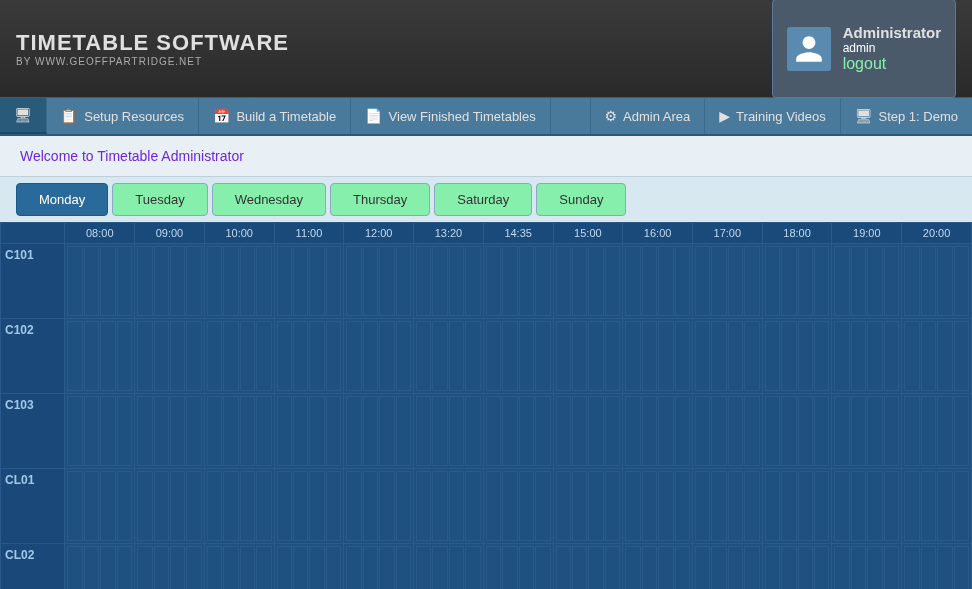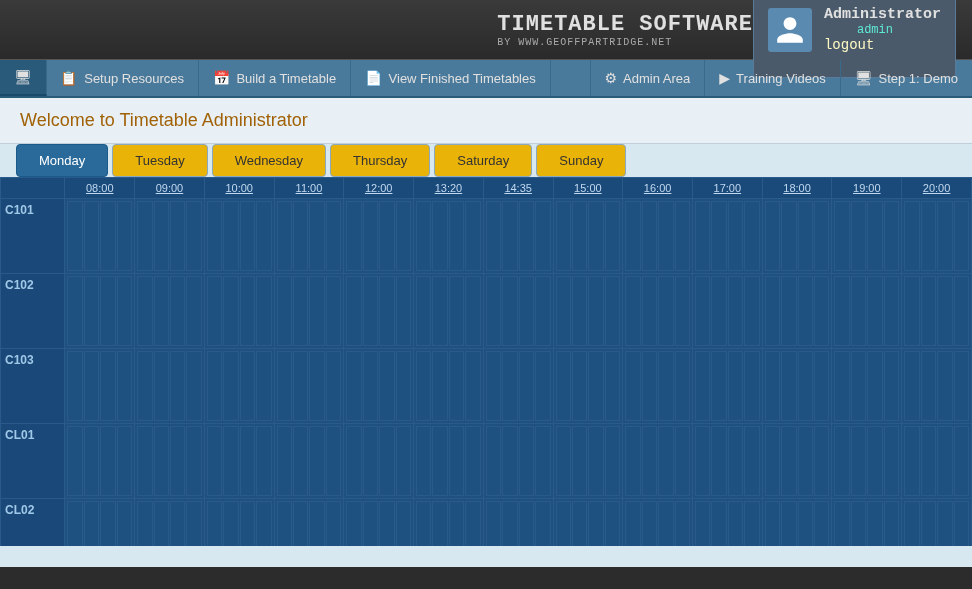--- a/index.html
+++ b/index.html
@@ -7,27 +7,26 @@
       font-family: Arial, sans-serif;
       background: #2c2c2c;
       width: 972px;
       height: 589px;
       overflow: hidden;
     }
 
     
     #header {
       background: linear-gradient(180deg, #3a3a3a 0%, #2a2a2a 100%);
-      height: 60px;
+      height: 98px;
       display: flex;
       align-items: center;
-      justify-content: flex-end;
+      justify-content: space-between;
       padding: 0 16px;
       border-bottom: 1px solid #555;
-      font-family: Liberation Mono, monospace;
     }
     #logo-area {
       display: flex;
       flex-direction: column;
     }
     #logo-title {
       font-size: 22px;
       font-weight: bold;
       color: #e0e0e0;
       letter-spacing: 1px;
@@ -52,22 +51,22 @@
       height: 44px;
       background: #5a8ab0;
       border-radius: 3px;
       display: flex;
       align-items: center;
       justify-content: center;
     }
     #avatar svg { width: 32px; height: 32px; fill: white; }
     #user-info { display: flex; flex-direction: column; }
     #user-name { color: #e0e0e0; font-size: 15px; font-weight: bold; }
-    #user-login { color: #5eead4; font-size: 12px; margin-left: 33px; }
-    #user-logout { color: #fef9c3; font-size: 14px; cursor: pointer; }
+    #user-login { color: #ffffff; font-size: 12px; }
+    #user-logout { color: #86efac; font-size: 16px; cursor: pointer; }
 
     
     #nav {
       background: #4a7a9b;
       height: 38px;
       display: flex;
       align-items: stretch;
       border-bottom: 2px solid #2a5a7a;
     }
     .nav-item {
@@ -93,39 +92,39 @@
     #main {
       background: #d8e8f0;
       height: calc(589px - 82px - 38px);
       overflow: hidden;
     }
 
     
     #welcome-bar {
       background: #e8f0f5;
       padding: 12px 20px;
-      font-size: 18px;
-      color: #a16207;
+      font-size: 14px;
+      color: #6d28d9;
       border-bottom: 1px solid #c0d0da;
     }
 
     
     #day-buttons {
       display: flex;
       gap: 4px;
-      padding: 0 16px;
+      padding: 6px 16px;
       background: #d8e8f0;
     }
     .day-btn {
       padding: 8px 22px;
       border: 1px solid #8aa8c0;
       border-radius: 4px;
       font-size: 13px;
       cursor: pointer;
-      background: #eab308;
+      background: #86efac;
       color: #333;
     }
     .day-btn.active {
       background: #2a6a9a;
       color: white;
       border-color: #1a5a8a;
     }
 
     
     #timetable-container {
@@ -150,21 +149,20 @@
       border: 1px solid #2a5a8a;
       text-align: center;
       color: #c0d8f0;
     }
     #timetable thead th.room-header {
       width: 60px;
       background: #1a4a7a;
     }
     #timetable thead th.time-header {
       width: 65px;
-      text-decoration: underline;
     }
     #timetable tbody tr {
       background: #1e5080;
     }
     #timetable tbody td {
       border: 1px solid #2a5a8a;
       height: 75px;
       vertical-align: top;
       padding: 2px;
       font-size: 11px;

